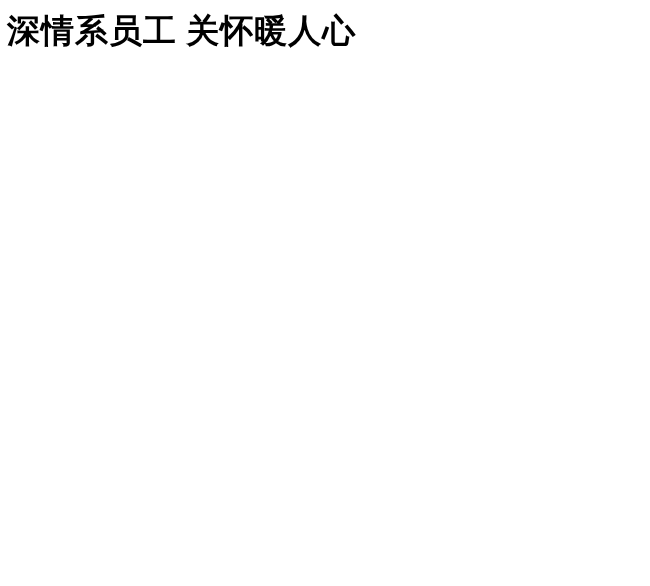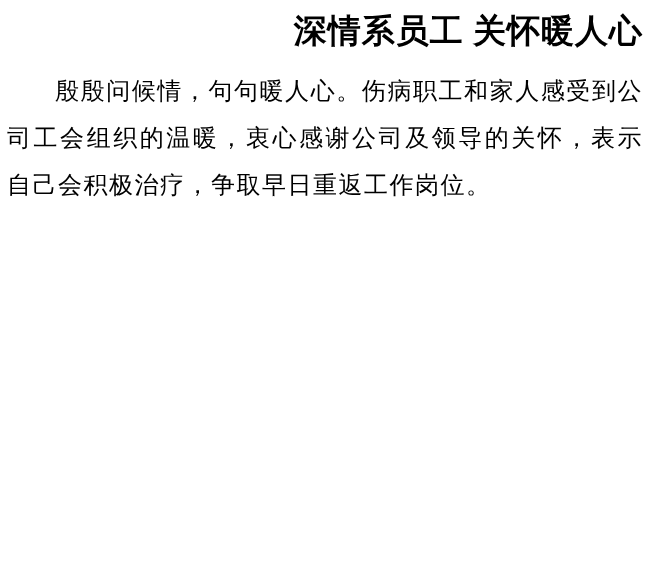--- a/index.html
+++ b/index.html
@@ -15,21 +15,21 @@
     font-family: "Liberation Serif", "DejaVu Serif", serif;
   }
   .page {
     box-sizing: border-box;
     width: 650px;
     height: 586px;
     padding: 6px 7px 0 7px;
   }
   .doc-title {
     margin: 5px 0 17px 0;
-    text-align: right;
+    text-align: left;
     font-size: 33px;
     line-height: 40px;
     font-weight: bold;
     letter-spacing: 1px;
     white-space: pre;
   }
   .doc-paragraph {
     margin: 0;
     font-size: 24px;
     line-height: 47px;
@@ -37,14 +37,13 @@
     text-align: justify;
     text-justify: inter-ideograph;
     text-indent: 2em;
   }
 </style>
 </head>
 <body>
 
 <div class="page">
   <h1 class="doc-title">深情系员工 关怀暖人心</h1>
-  <p class="doc-paragraph">殷殷问候情，句句暖人心。伤病职工和家人感受到公司工会组织的温暖，衷心感谢公司及领导的关怀，表示自己会积极治疗，争取早日重返工作岗位。</p>
 </div>
 
 </body></html>

